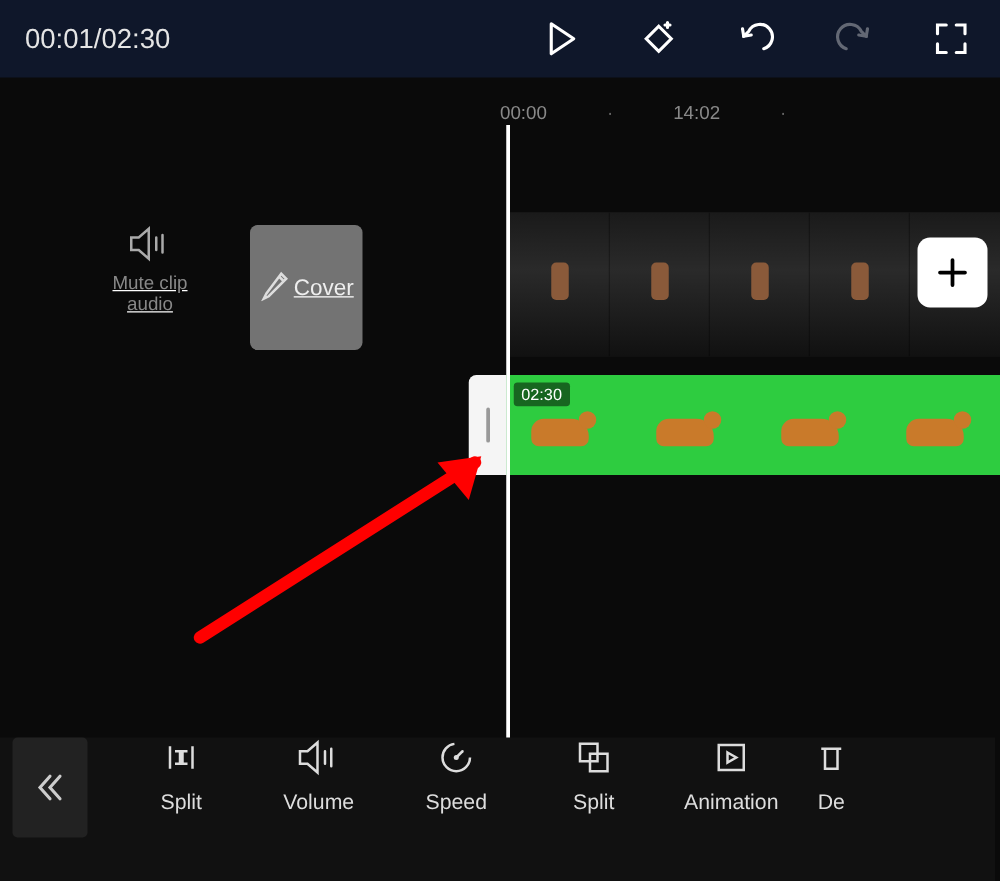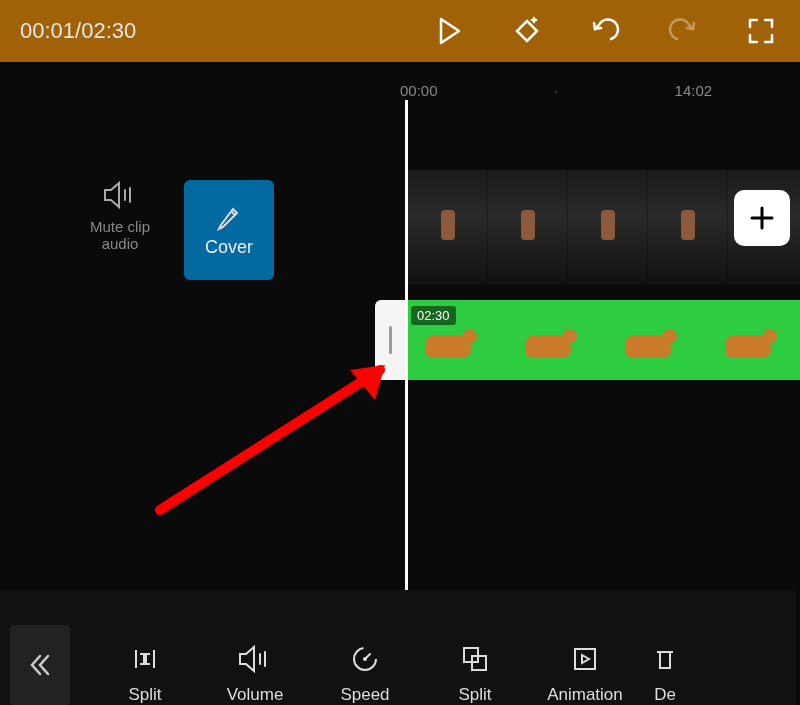--- a/index.html
+++ b/index.html
@@ -1,39 +1,39 @@
 <!DOCTYPE html>
 <html><head>
 <meta charset="utf-8">
 <style>
   * { box-sizing: border-box; margin: 0; padding: 0; }
   html, body { width: 800px; height: 705px; background: #0a0a0a; font-family: -apple-system, Helvetica, Arial, sans-serif; color: #fff; overflow: hidden; }
   
   
-  .topbar { height: 62px; background: #a16207; display: flex; align-items: center; padding: 0 20px; }
+  .topbar { height: 62px; background: #0f172a; display: flex; align-items: center; padding: 0 20px; }
   .time { font-size: 22px; color: #e5e5e5; flex: 1; }
   .top-controls { display: flex; gap: 40px; align-items: center; }
   .top-btn { width: 38px; height: 38px; display: flex; align-items: center; justify-content: center; cursor: pointer; }
   .top-btn svg { width: 32px; height: 32px; }
   .top-btn.dim svg { opacity: 0.35; }
   
   
   .ruler-area { height: 40px; position: relative; margin-top: 8px; }
-  .ruler { position: absolute; left: 400px; right: 0; top: 0; height: 40px; display: flex; align-items: center; gap: 116px; color: #888; font-size: 15px; }
+  .ruler { position: absolute; left: 400px; right: 0; top: 0; height: 40px; display: flex; align-items: center; gap: 48px; color: #888; font-size: 15px; }
   .ruler span { display: inline-block; }
   .dot { color: #666; }
   
   
   .editor { position: relative; height: 480px; }
   .playhead { position: absolute; left: 405px; top: -10px; bottom: 0; width: 3px; background: #fff; z-index: 50; }
   
-  .left-controls { position: absolute; left: 80px; top: 70px; display: flex; gap: 24px; align-items: flex-start; }
+  .left-controls { position: absolute; left: 80px; top: 70px; display: flex; gap: 40px; align-items: flex-start; text-decoration: underline; }
   .mute-box { text-align: center; color: #888; font-size: 15px; width: 80px; }
   .mute-box .icon { margin-bottom: 8px; height: 30px; display: flex; justify-content: center; }
-  .cover-box { width: 90px; height: 100px; background: #0369a1; border-radius: 6px; display: flex; flex-direction: column; align-items: center; justify-content: center; color: #eee; font-size: 18px; cursor: pointer; }
+  .cover-box { width: 90px; height: 100px; background: #737373; border-radius: 6px; display: flex; flex-direction: row; align-items: center; justify-content: center; color: #eee; font-size: 18px; cursor: pointer; }
   .cover-box svg { margin-bottom: 6px; }
   
   
   .track1 { position: absolute; left: 408px; top: 60px; height: 115px; right: 0; background: #222; overflow: hidden; display: flex; }
   .frame { flex: 0 0 80px; height: 100%; background: linear-gradient(180deg, #1a1a1a 0%, #2a2a2a 40%, #111 100%); position: relative; border-right: 1px solid rgba(0,0,0,0.3); }
   .frame::before { content:""; position:absolute; left:50%; top:35%; width:14px; height:30px; background:#8a5a3a; border-radius:4px; transform:translateX(-50%);}
   .add-clip { position: absolute; right: 10px; top: 80px; width: 56px; height: 56px; background: #fff; border-radius: 10px; display: flex; align-items: center; justify-content: center; z-index: 60; cursor: pointer; }
   
   
   .track2-wrap { position: absolute; left: 375px; top: 190px; height: 80px; right: 0; display: flex; }
@@ -42,21 +42,21 @@
   .track2 { flex: 1; background: #2ecc40; position: relative; overflow: hidden; display: flex; align-items: center; }
   .badge { position: absolute; left: 6px; top: 6px; background: rgba(0,0,0,0.5); color: #fff; font-size: 13px; padding: 2px 6px; border-radius: 3px; }
   .tiger { flex: 0 0 100px; height: 50px; position: relative; }
   .tiger::before { content:""; position:absolute; left:20px; bottom:8px; width:46px; height:22px; background:#c97a2a; border-radius:10px 14px 6px 6px; }
   .tiger::after { content:""; position:absolute; right:28px; bottom:22px; width:14px; height:14px; background:#c97a2a; border-radius:50%; }
   
   
   .arrow { position: absolute; left: 150px; top: 240px; z-index: 70; pointer-events: none; }
   
   
-  .bottombar { position: absolute; bottom: 0; left: 0; right: 4px; height: 115px; background: #111; display: flex; align-items: flex-end; padding: 0 10px; }
+  .bottombar { position: absolute; bottom: 0; left: 0; right: 4px; height: 115px; background: #111; display: flex; align-items: flex-start; padding: 0 10px; }
   .back-btn { width: 60px; height: 80px; background: #222; border-radius: 4px; display: flex; align-items: center; justify-content: center; cursor: pointer; margin-right: 20px; }
   .tool { flex: 0 0 110px; display: flex; flex-direction: column; align-items: center; gap: 10px; color: #ddd; font-size: 17px; cursor: pointer; }
   .tool .ticon { height: 32px; display: flex; align-items: center; justify-content: center; }
   .tool.partial { flex: 0 0 50px; }
 </style>
 </head>
 <body>
 
 <div class="topbar">
   <div class="time">00:01/02:30</div>

